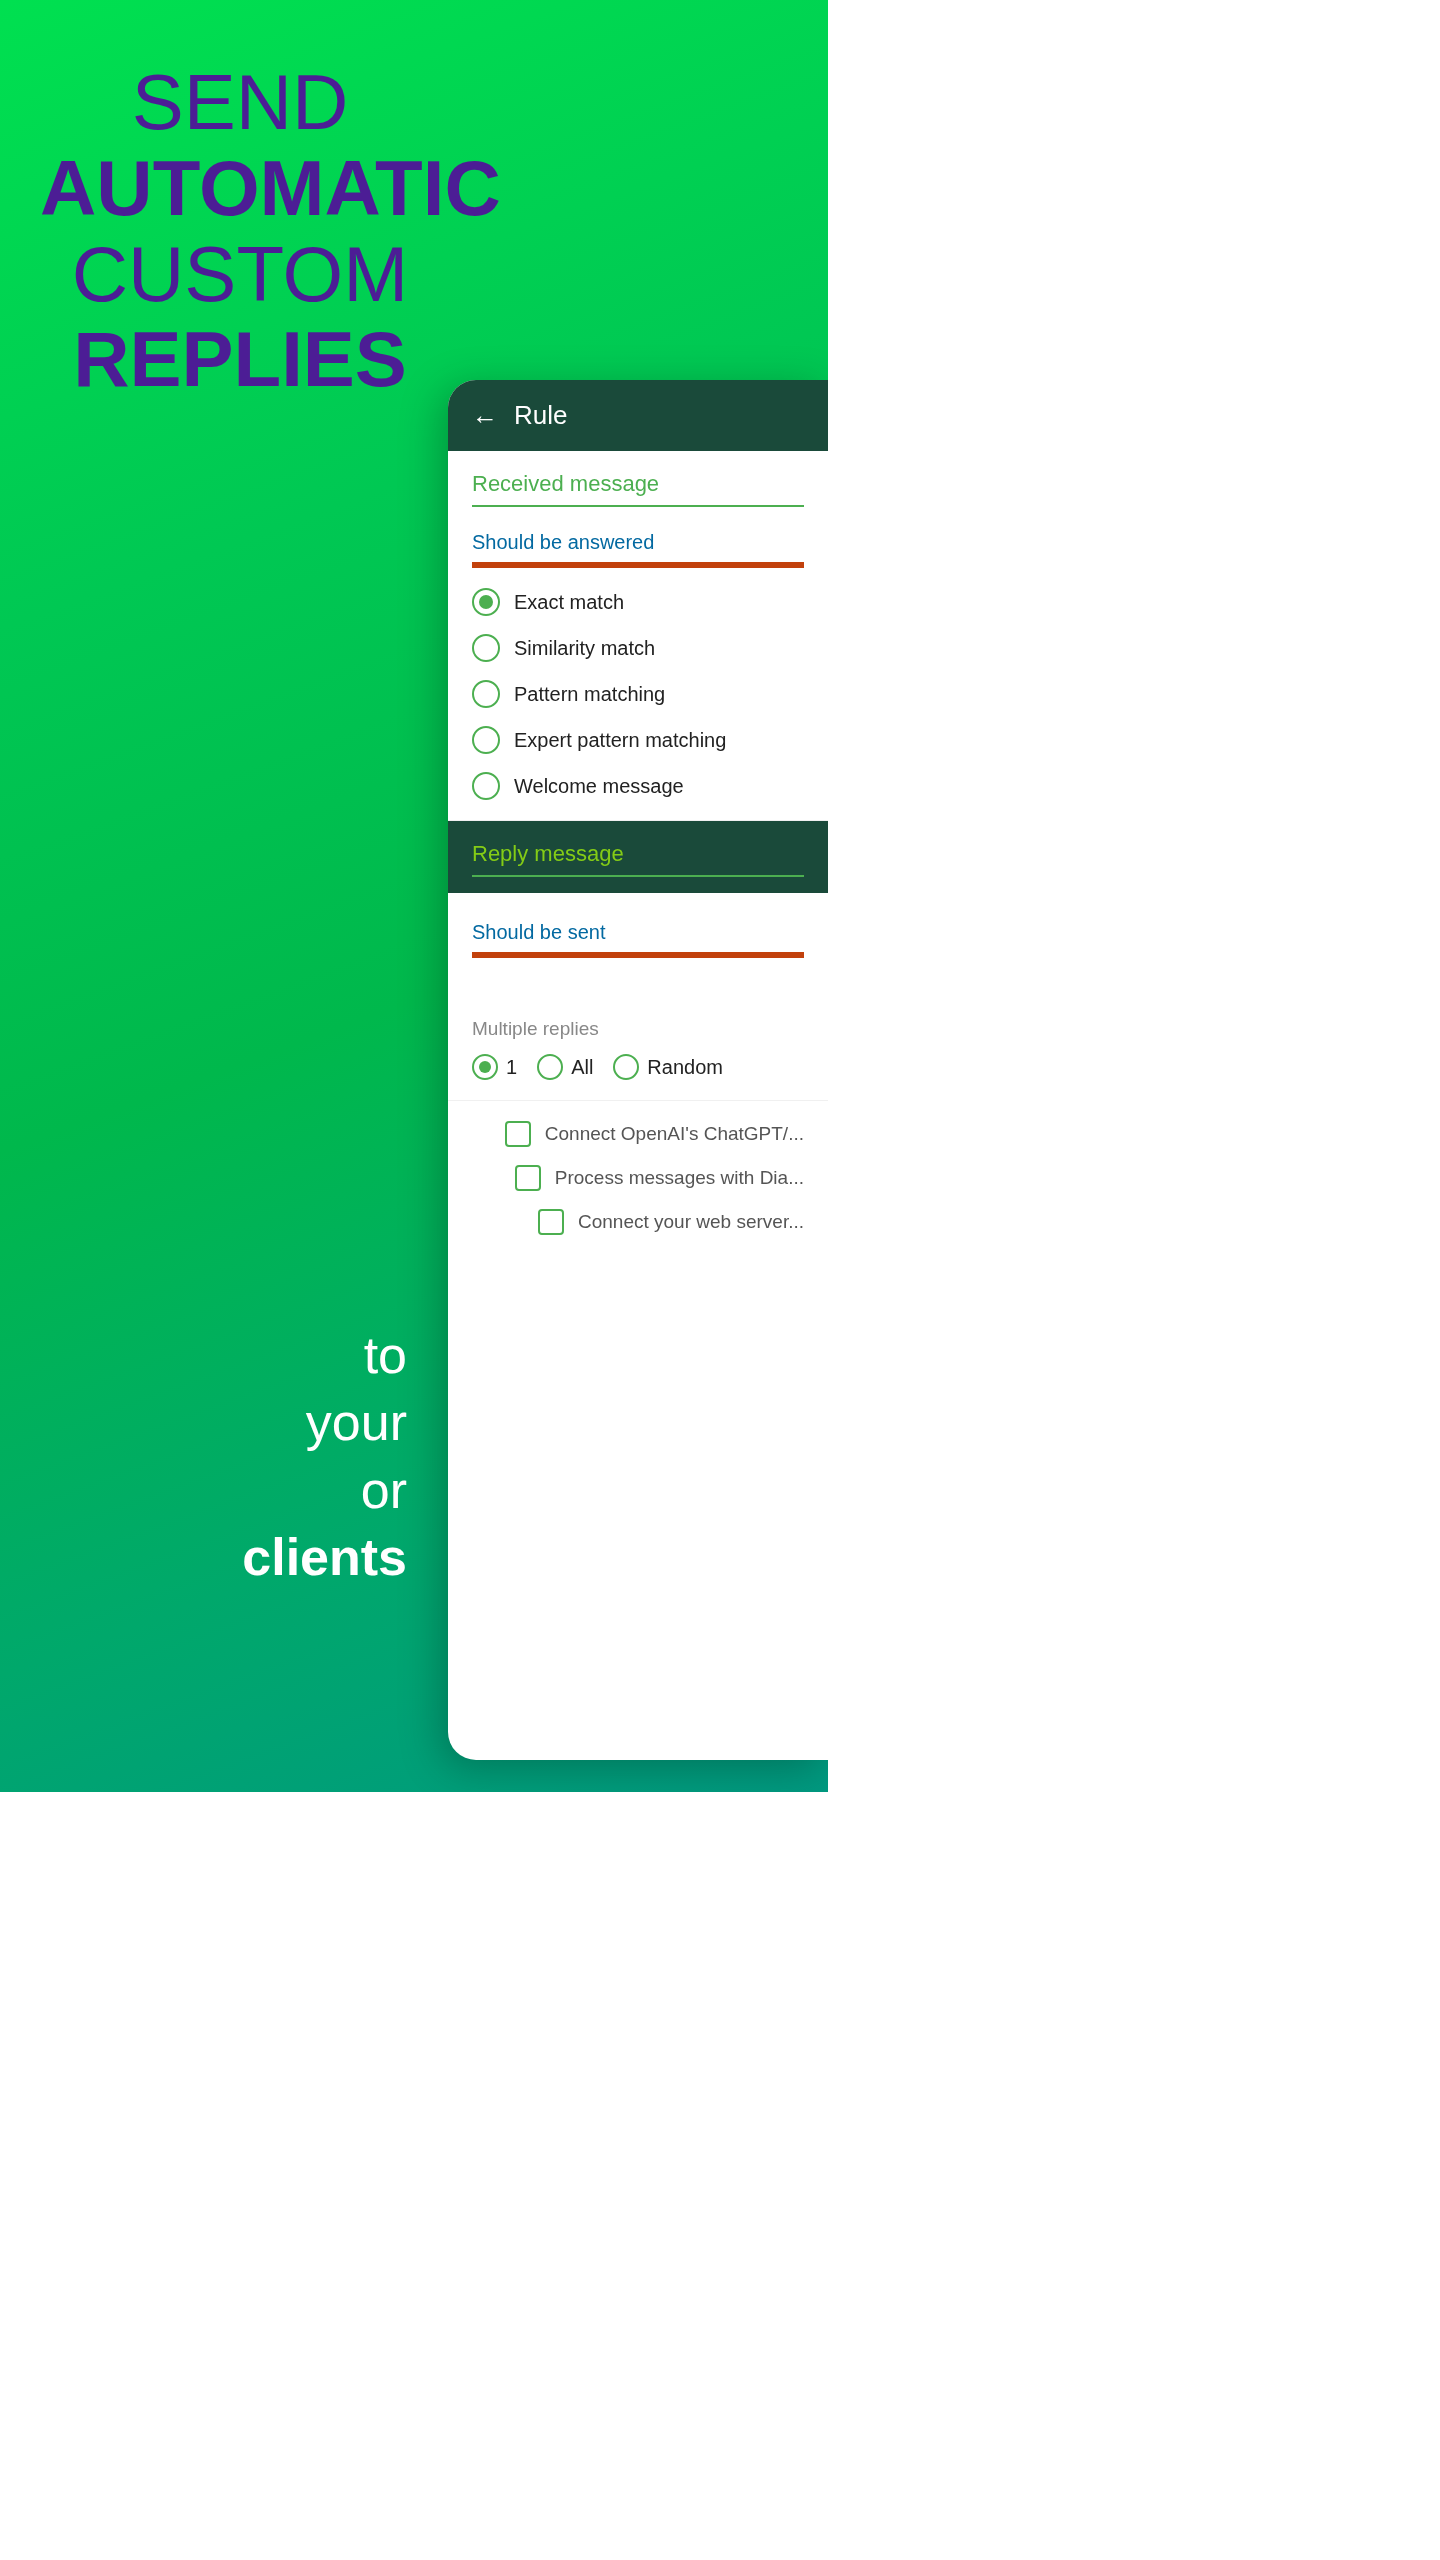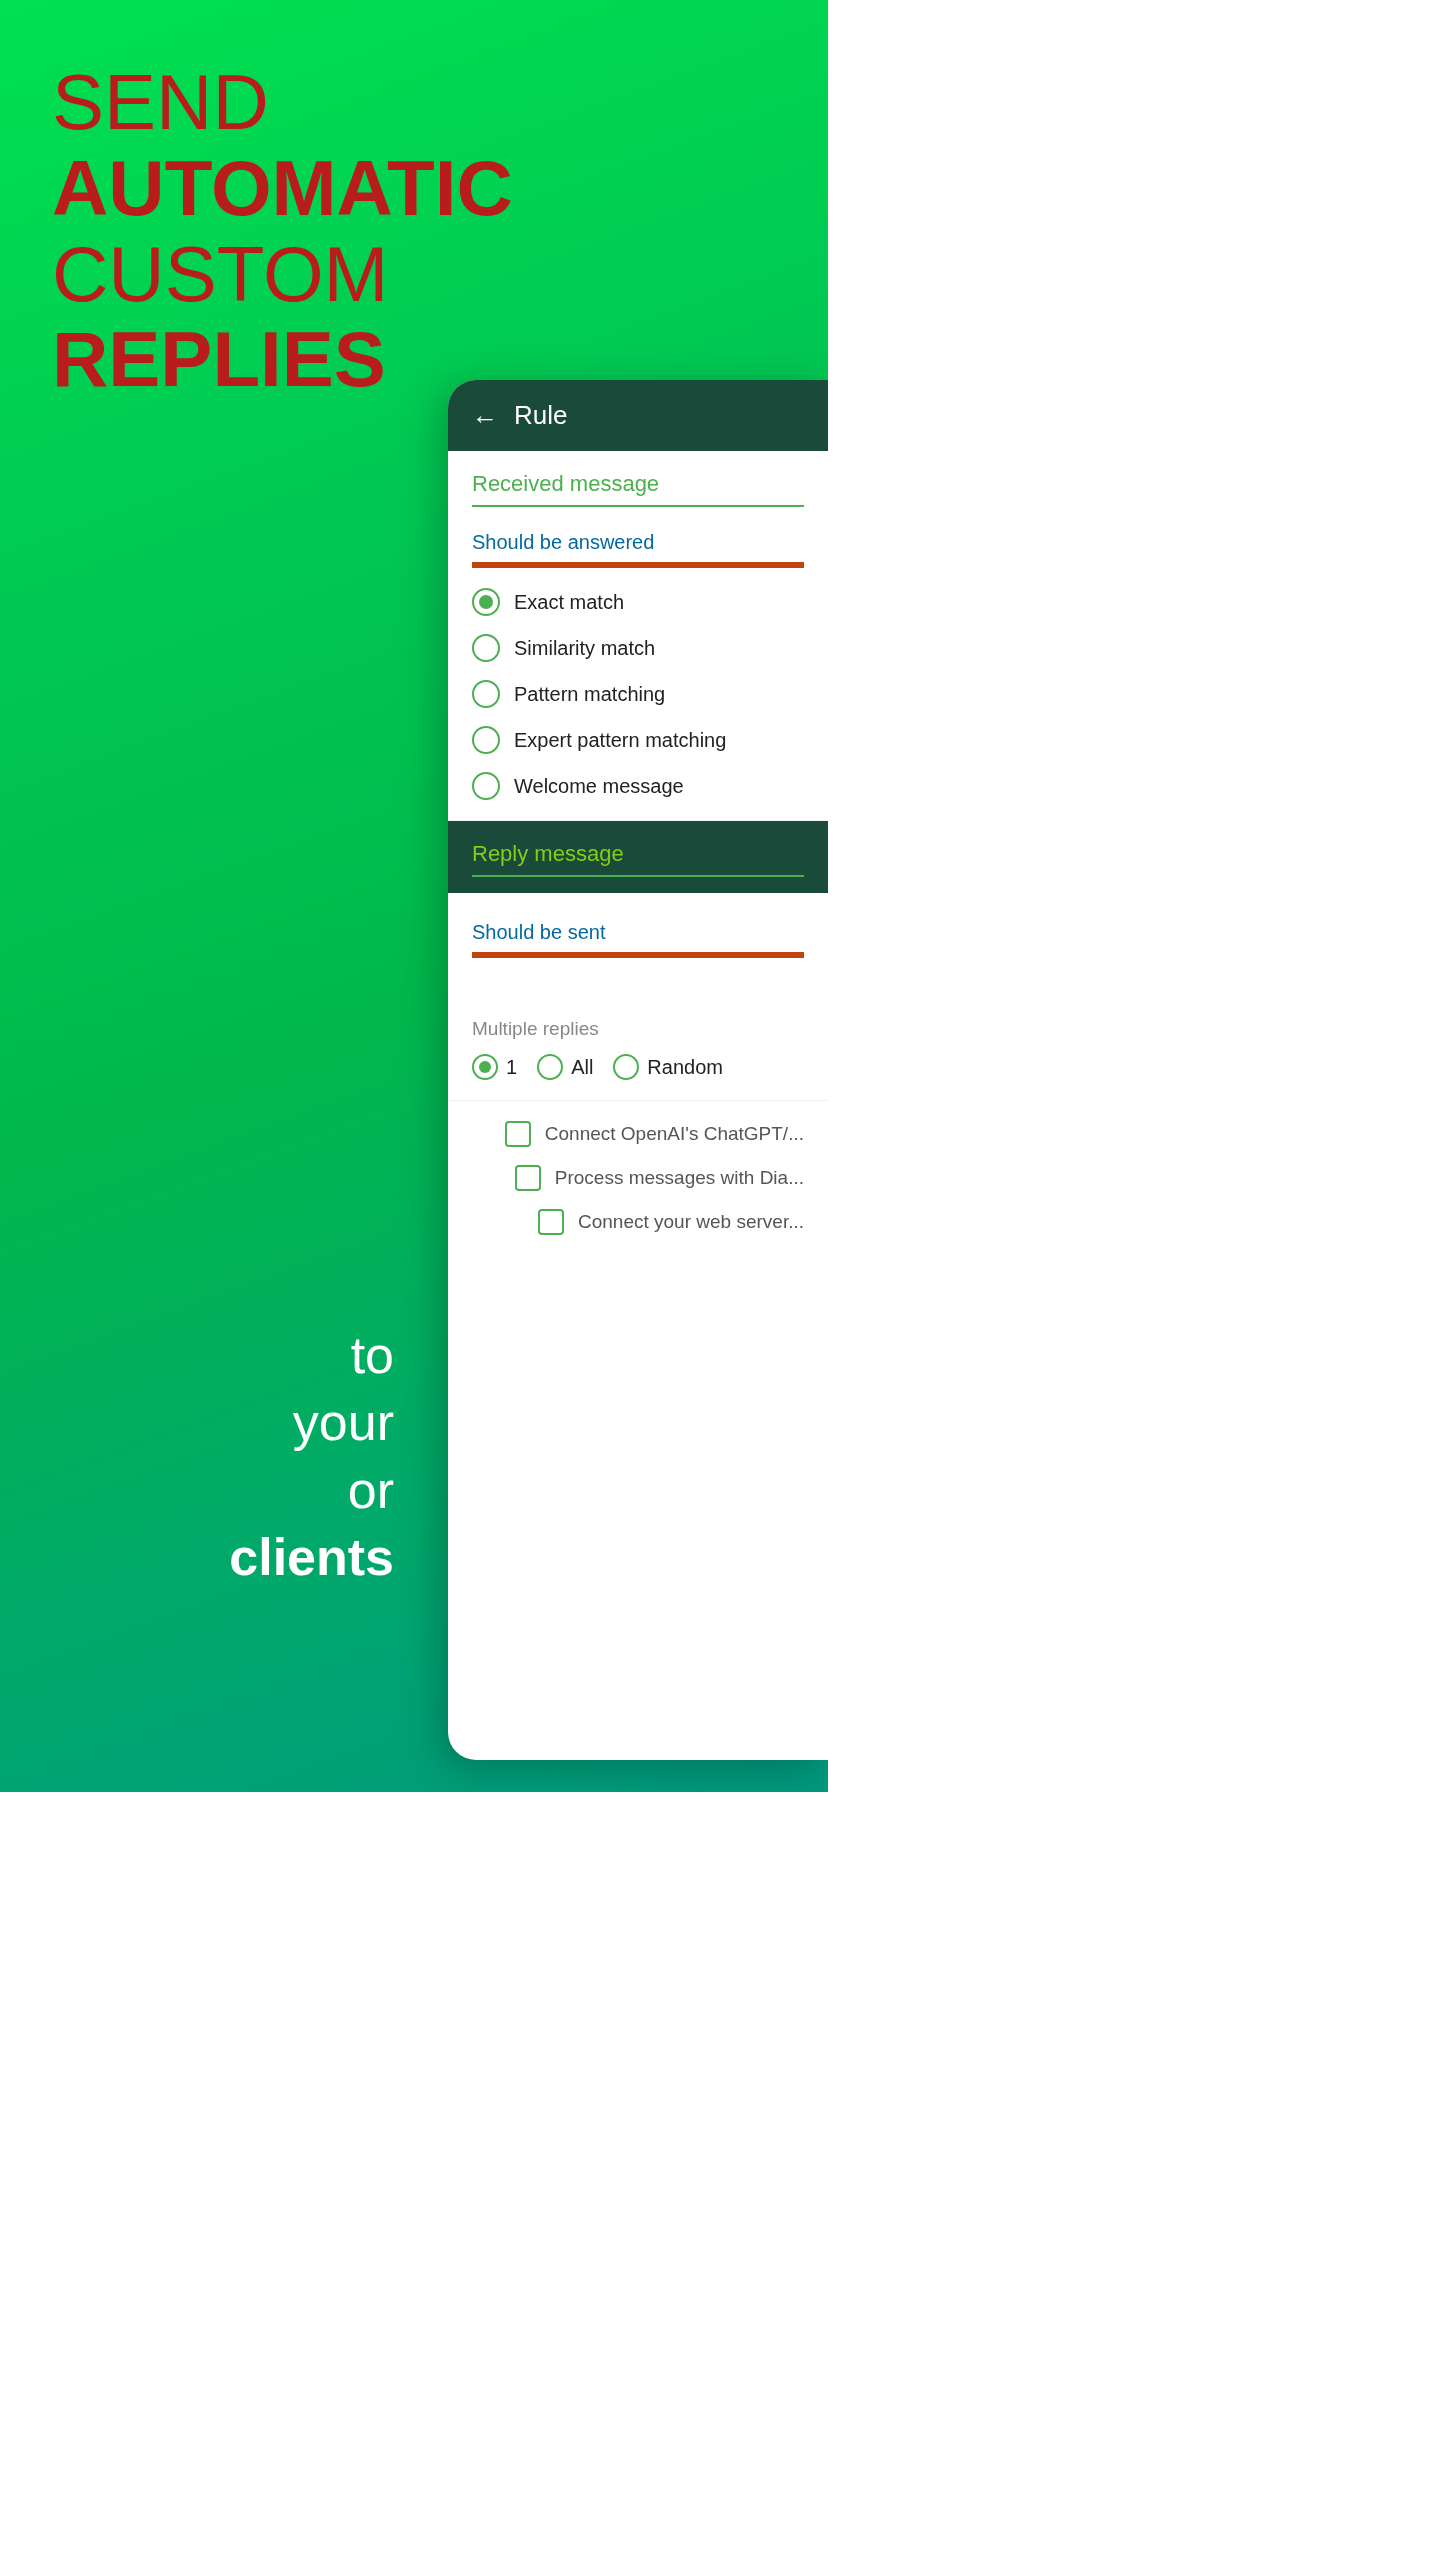--- a/index.html
+++ b/index.html
@@ -15,24 +15,25 @@
     .background {
       position: absolute;
       top: 0; left: 0;
       width: 100%; height: 100%;
       background: linear-gradient(160deg, #00e050 0%, #00c853 30%, #00b84c 55%, #00a86b 80%, #009980 100%);
     }
 
     .left-text {
       position: absolute;
       top: 60px;
-      left: 52px;
+      left: 40px;
       width: 400px;
-      color: #b91c1c;
+      color: #4c1d95;
       line-height: 1.1;
+      text-align: center;
     }
 
     .left-text .send {
       font-size: 78px;
       font-weight: 400;
       display: block;
     }
 
     .left-text .automatic {
       font-size: 78px;
@@ -48,21 +49,21 @@
 
     .left-text .replies {
       font-size: 78px;
       font-weight: 900;
       display: block;
     }
 
     .bottom-left-text {
       position: absolute;
       bottom: 200px;
-      left: 4px;
+      left: 17px;
       width: 430px;
       color: white;
       text-align: right;
       padding-right: 40px;
       line-height: 1.3;
     }
 
     .bottom-left-text .to-your {
       font-size: 52px;
       font-weight: 400;

